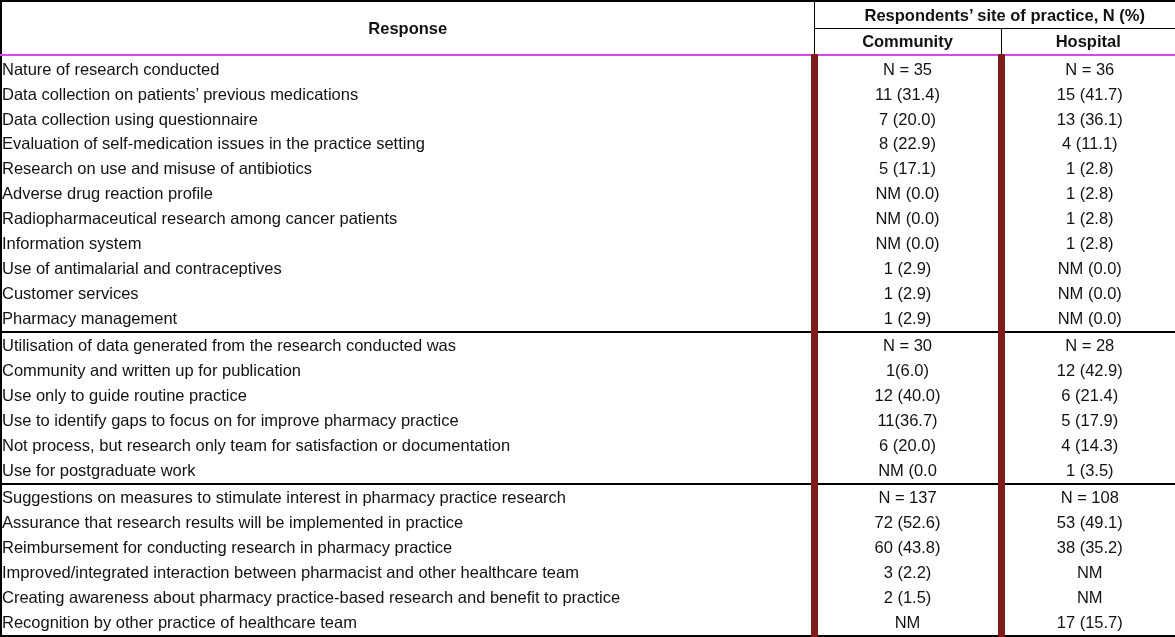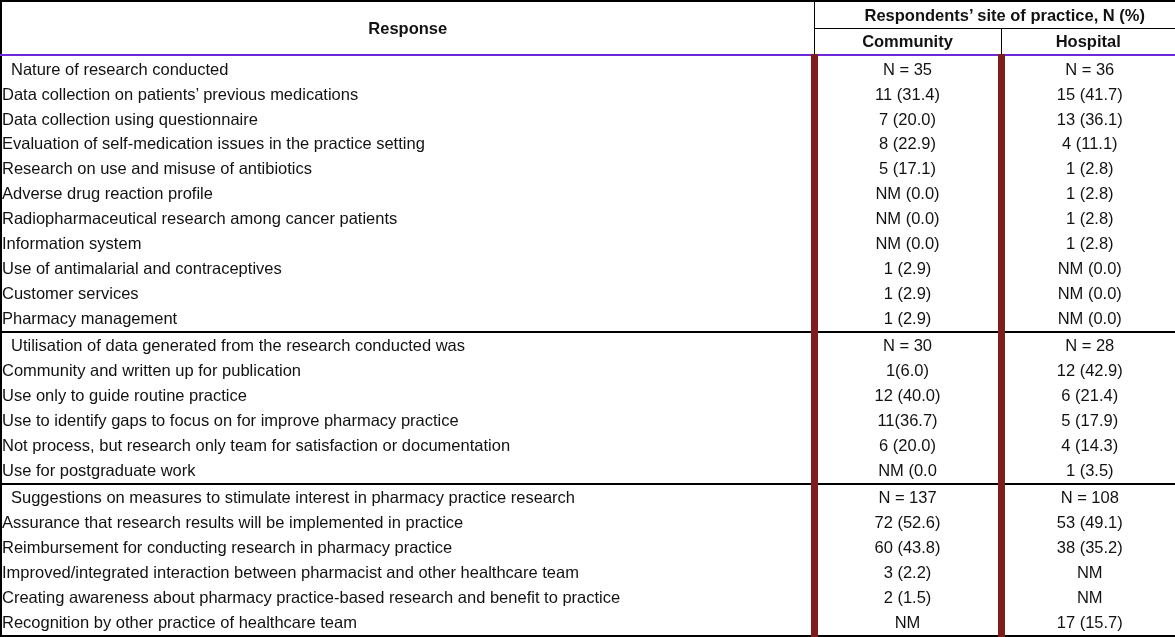--- a/index.html
+++ b/index.html
@@ -27,21 +27,21 @@
   col.c-community { width: 187px; }
   col.c-hospital  { width: 175px; }
 
   thead td {
     font-weight: bold;
     text-align: center;
     vertical-align: middle;
     line-height: 1.1;
   }
   thead tr { height: 27px; }
-  thead { border-bottom: 2px solid #6d28d9; }
+  thead { border-bottom: 2px solid #d946ef; }
 
   td.group-head {
     border-left: 1px solid #000;
     border-bottom: 1px solid #000;
     padding-left: 21px;
   }
   td.sub-head { border-left: 1px solid #000; }
 
   tbody { border-top: 2px solid #000; }
   tbody td {
@@ -52,21 +52,20 @@
   td.val {
     text-align: center;
     border-left: 7px solid #7f1d1d;
   }
   td.lbl {
     text-align: left;
     padding-right: 10px;
   }
   td.sec {
     text-align: left;
-    padding-left: 9px;
     margin-top: 40px;
   }
 </style>
 </head>
 <body>
 
 <div class="page">
   <table class="survey">
     <colgroup>
       <col class="c-response">

